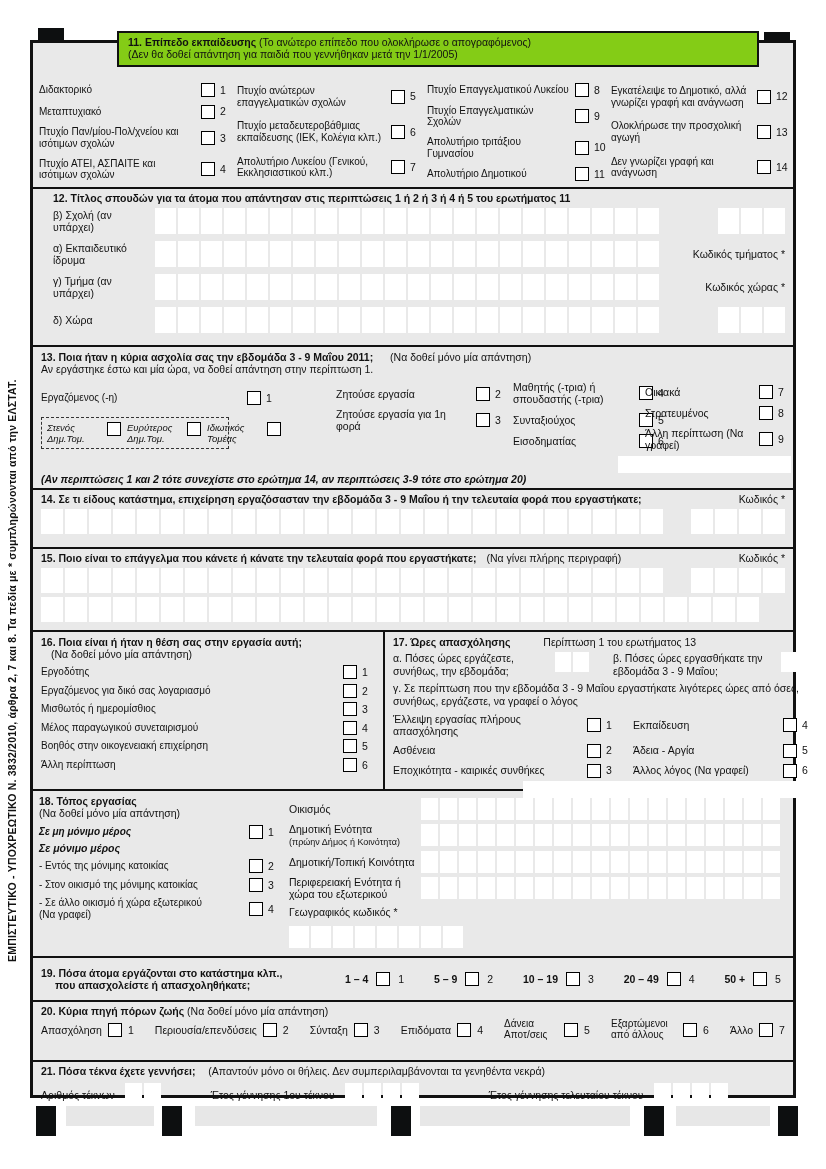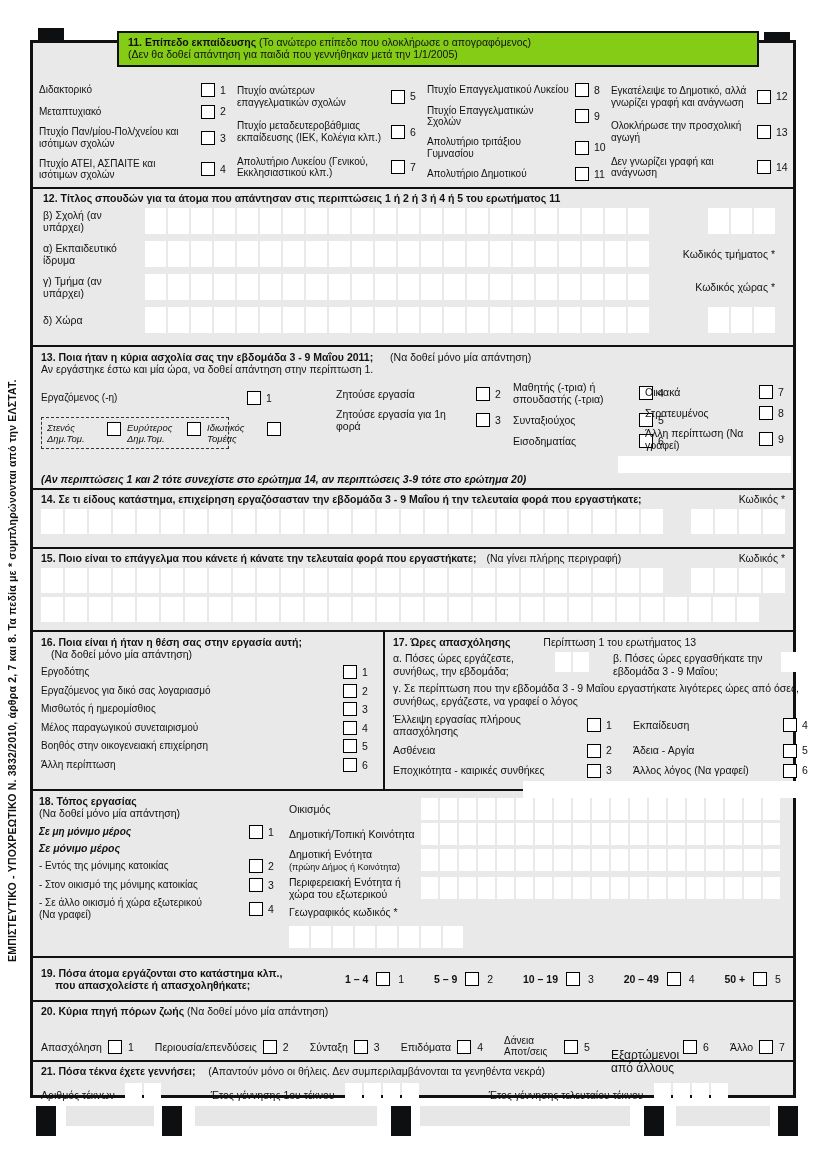--- a/index.html
+++ b/index.html
@@ -63,21 +63,21 @@
     background:#84cc16; border:2px solid #111; padding:3px 9px 4px;
   }
   .s11grid { position:absolute; left:6px; right:4px; top:36px; bottom:2px;
              display:flex; }
   .s11col { display:flex; flex-direction:column; justify-content:space-around; }
   .c1 { width:196px; } .c2 { width:192px; padding-left:4px; }
   .c3 { width:186px; padding-left:4px; } .c4 { width:184px; padding-left:4px; }
   .opt { display:flex; align-items:center; }
   .opt .lbl { flex:1; padding-right:5px; font-size:10px; }
   
-  .s12 { height: 158px; padding:3px 10px 2px; }
+  .s12 { height: 158px; padding:3px 20px 2px; }
   .s12row { display:flex; align-items:center; height:33px; }
   .s12row .rl { width:102px; flex:none; }
   .s12right { width:128px; flex:none; display:flex; justify-content:flex-end;
               align-items:center; padding-right:2px; }
   
   .s13 { height: 143px; padding:4px 8px; }
   .s13 .abs { position:absolute; }
   .dashbox { border:1.5px dashed #333; padding:4px 5px; display:flex; gap:6px; }
   .sectoropt { display:flex; align-items:flex-start; gap:4px; }
   .sectoropt .lbl { width:56px; font-size:9.5px; }
@@ -116,21 +116,21 @@
   .s19 .tt { width:300px; flex:none; }
   .s19opts { flex:1; display:flex; align-items:center;
              justify-content:space-between; padding:0 4px; }
   .rngopt { display:flex; align-items:center; gap:8px; }
   
   .s20 { height: 60px; padding:3px 8px; }
   .s20opts { display:flex; align-items:center; margin-top:2px;
              justify-content:space-between; }
   .s20opt { display:flex; align-items:center; gap:6px; }
   .s20opt .w2 { width:54px; font-size:10px; line-height:1.05; }
-  .s20opt .w3 { width:66px; font-size:12px; line-height:1.05;margin-top:30px; }
+  .s20opt .w3 { width:66px; font-size:10px; line-height:1.05; }
   
   .s21 { height: 55px; padding:3px 8px; border-bottom:none; }
   .s21row { display:flex; align-items:center; margin-top:6px; gap:10px; }
 </style>
 </head>
 <body>
 
 <div class="page">
 
   <div class="side-note">ΕΜΠΙΣΤΕΥΤΙΚΟ - ΥΠΟΧΡΕΩΤΙΚΟ Ν. 3832/2010, άρθρα 2, 7 και 8. Τα πεδία με * συμπληρώνονται από την ΕΛΣΤΑΤ.</div>
@@ -748,50 +748,50 @@
                 <span class="box"></span>
                 <span class="box"></span>
                 <span class="box"></span>
                 <span class="box"></span>
                 <span class="box"></span>
               </div>
             </div>
 
             <div class="frow">
               <span class="fl">
+                <span>Δημοτική Ενότητα</span><br>
+                <span class="small">(πρώην Δήμος ή Κοινότητα)</span>
+              </span>
+              <div class="boxes bx22">
+                <span class="box"></span>
+                <span class="box"></span>
+                <span class="box"></span>
+                <span class="box"></span>
+                <span class="box"></span>
+                <span class="box"></span>
+                <span class="box"></span>
+                <span class="box"></span>
+                <span class="box"></span>
+                <span class="box"></span>
+                <span class="box"></span>
+                <span class="box"></span>
+                <span class="box"></span>
+                <span class="box"></span>
+                <span class="box"></span>
+                <span class="box"></span>
+                <span class="box"></span>
+                <span class="box"></span>
+                <span class="box"></span>
+              </div>
+            </div>
+
+            <div class="frow">
+              <span class="fl">
                 <span>Δημοτική/Τοπική Κοινότητα</span><br>
                 <span class="small"></span>
-              </span>
-              <div class="boxes bx22">
-                <span class="box"></span>
-                <span class="box"></span>
-                <span class="box"></span>
-                <span class="box"></span>
-                <span class="box"></span>
-                <span class="box"></span>
-                <span class="box"></span>
-                <span class="box"></span>
-                <span class="box"></span>
-                <span class="box"></span>
-                <span class="box"></span>
-                <span class="box"></span>
-                <span class="box"></span>
-                <span class="box"></span>
-                <span class="box"></span>
-                <span class="box"></span>
-                <span class="box"></span>
-                <span class="box"></span>
-                <span class="box"></span>
-              </div>
-            </div>
-
-            <div class="frow">
-              <span class="fl">
-                <span>Δημοτική Ενότητα</span><br>
-                <span class="small">(πρώην Δήμος ή Κοινότητα)</span>
               </span>
               <div class="boxes bx22">
                 <span class="box"></span>
                 <span class="box"></span>
                 <span class="box"></span>
                 <span class="box"></span>
                 <span class="box"></span>
                 <span class="box"></span>
                 <span class="box"></span>
                 <span class="box"></span>

